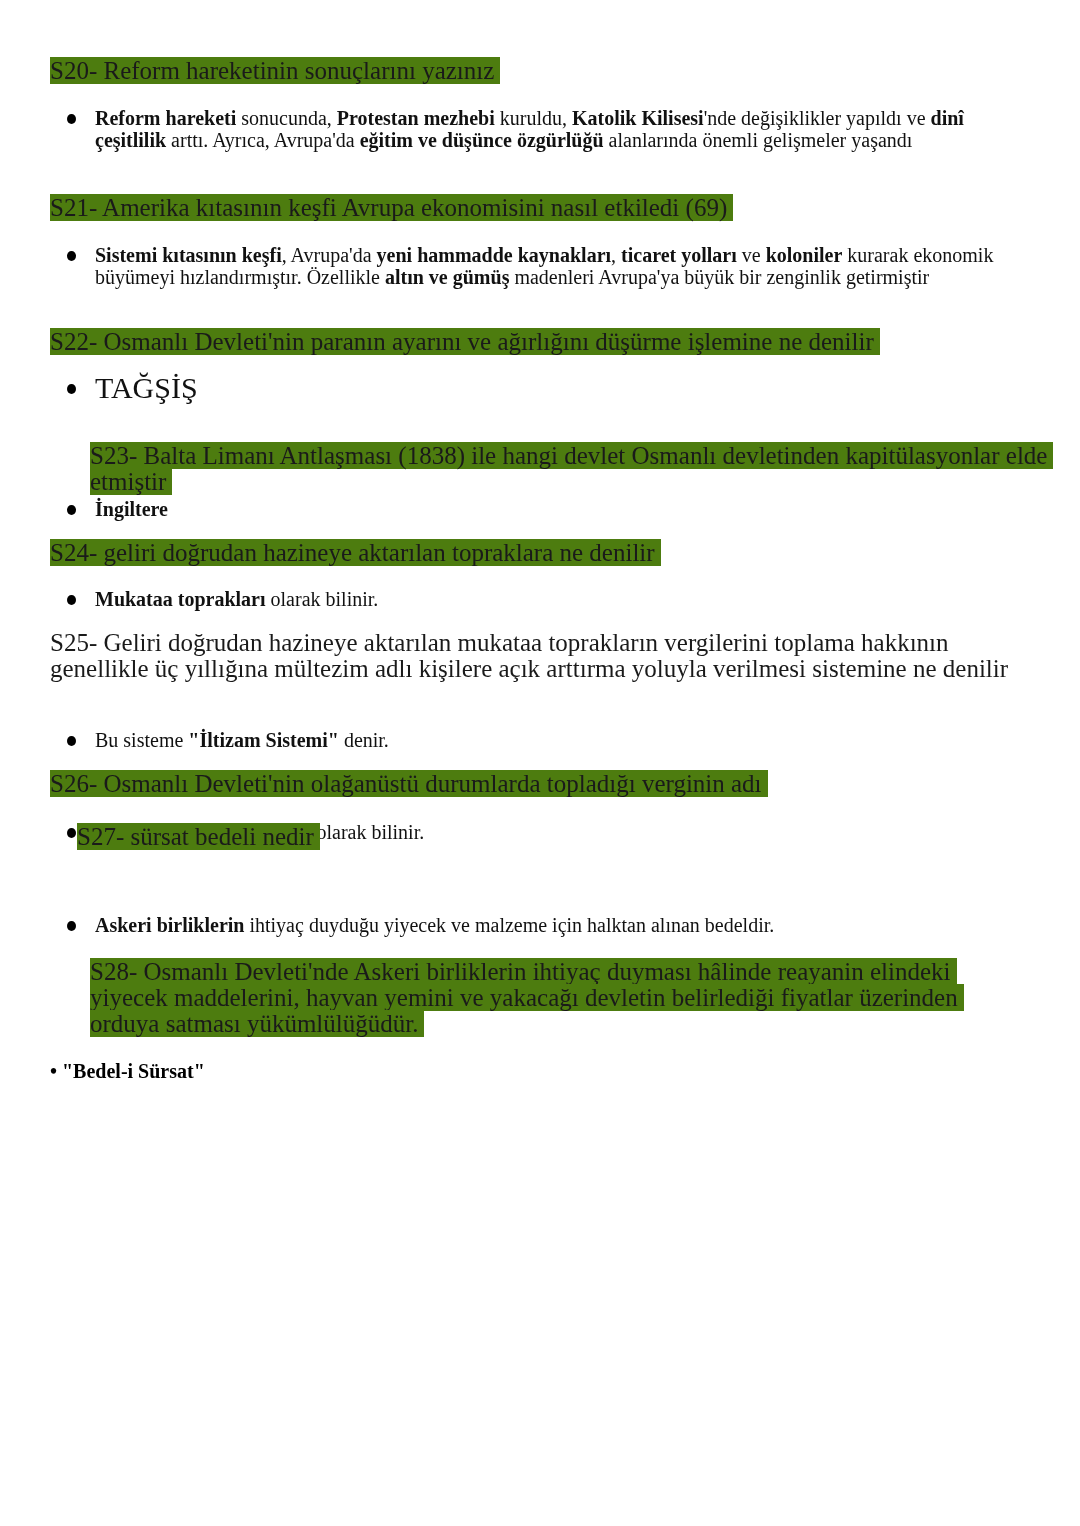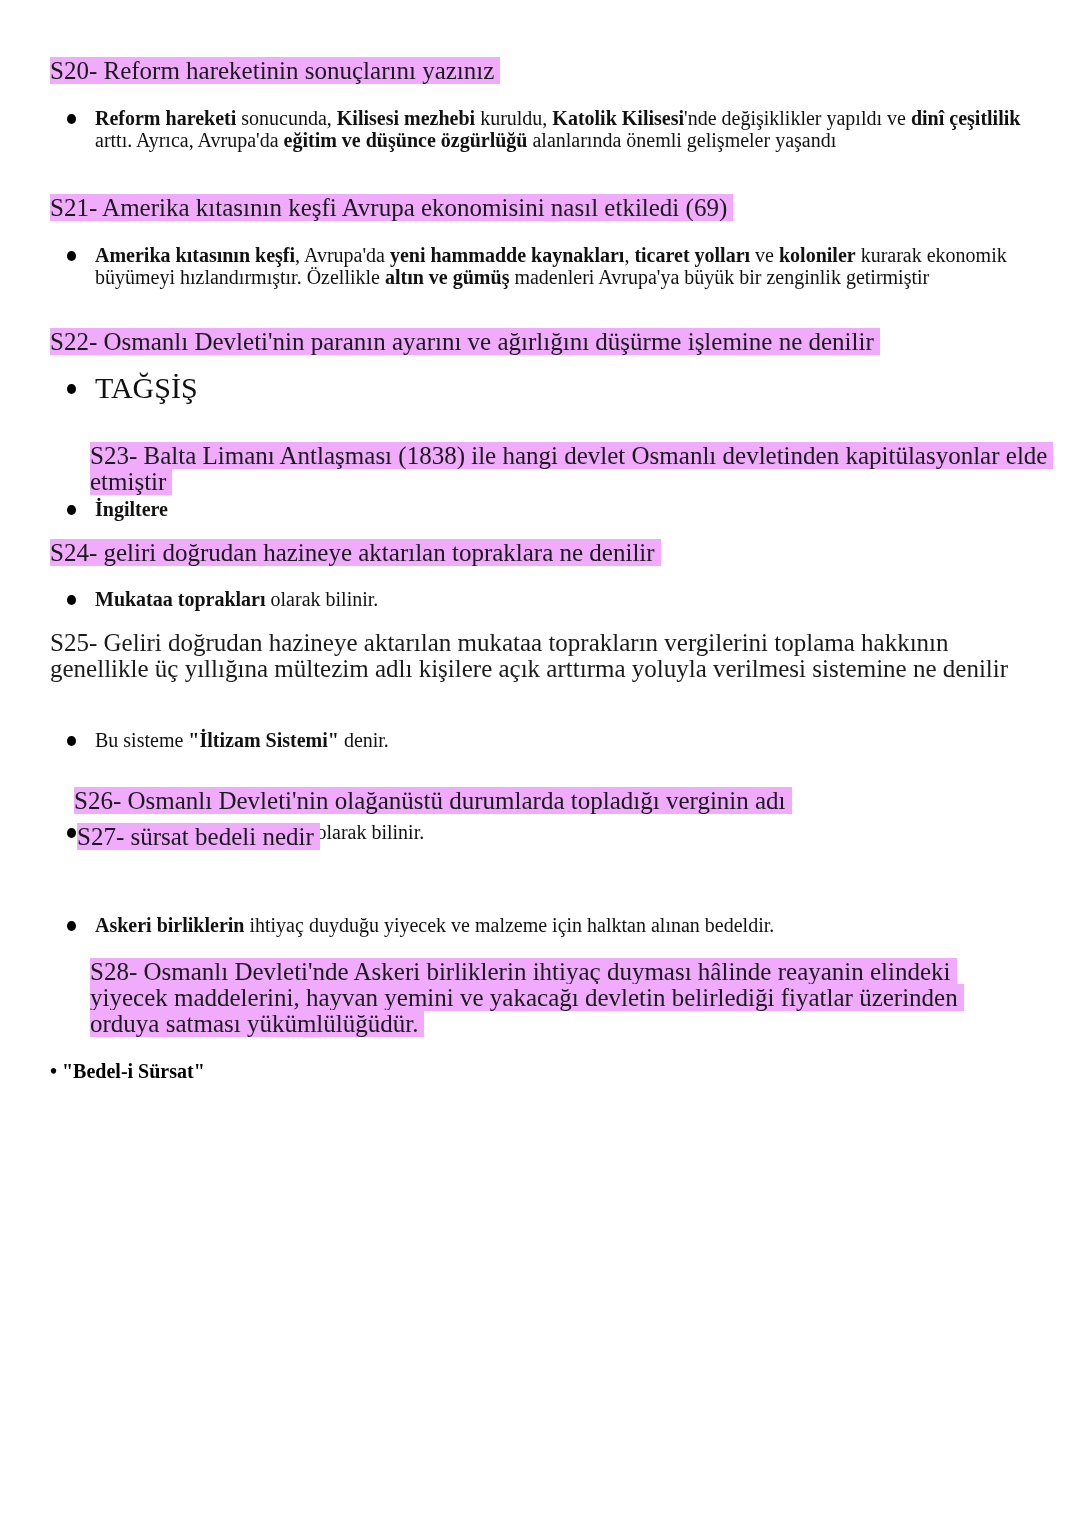--- a/index.html
+++ b/index.html
@@ -4,47 +4,47 @@
 <style>
   html, body { margin: 0; padding: 0; background: #ffffff; }
   body {
     width: 1080px; height: 1526px; position: relative; overflow: hidden;
     font-family: "Liberation Serif", "DejaVu Serif", serif; color: #000;
   }
   .q {
     position: absolute; left: 50px; font-size: 25px; line-height: 26px;
     color: #1a1a1a; margin: 0; font-weight: normal;
   }
-  .q .hl { background: #f0abfc; box-decoration-break: clone; -webkit-box-decoration-break: clone; padding-right: 6px; }
+  .q .hl { background: #4d7c0f; box-decoration-break: clone; -webkit-box-decoration-break: clone; padding-right: 6px; }
   .a {
     position: absolute; left: 95px; font-size: 20px; line-height: 22px; color: #111;
   }
   .a b { font-weight: bold; }
   .bullet {
     position: absolute; left: -28px; top: 7px; width: 9px; height: 10px; border-radius: 50%; background: #000;
   }
   .a.big { font-size: 30px; line-height: 28px; }
   .a.big .bullet { top: 10px; }
   .plain-bullet {
     position: absolute; left: 50px; font-size: 20px; font-weight: bold; line-height: 22px;
   }
 </style>
 </head>
 <body>
 
 <h2 class="q" style="top:58px;"><span class="hl">S20-  Reform hareketinin sonuçlarını yazınız</span></h2>
 <div class="a" style="top:107px; width:930px;">
   <span class="bullet"></span>
-  <b>Reform hareketi</b><span> sonucunda, </span><b>Kilisesi mezhebi</b><span> kuruldu, </span><b>Katolik Kilisesi</b><span>'nde değişiklikler yapıldı ve </span><b>dinî çeşitlilik</b><span> arttı. Ayrıca, Avrupa'da </span><b>eğitim ve düşünce özgürlüğü</b><span> alanlarında önemli gelişmeler yaşandı</span>
+  <b>Reform hareketi</b><span> sonucunda, </span><b>Protestan mezhebi</b><span> kuruldu, </span><b>Katolik Kilisesi</b><span>'nde değişiklikler yapıldı ve </span><b>dinî çeşitlilik</b><span> arttı. Ayrıca, Avrupa'da </span><b>eğitim ve düşünce özgürlüğü</b><span> alanlarında önemli gelişmeler yaşandı</span>
 </div>
 
 <h2 class="q" style="top:195px;"><span class="hl">S21- Amerika kıtasının keşfi Avrupa ekonomisini nasıl etkiledi (69)</span></h2>
 <div class="a" style="top:244px; width:930px;">
   <span class="bullet"></span>
-  <b>Amerika kıtasının keşfi</b><span>, Avrupa'da </span><b>yeni hammadde kaynakları</b><span>, </span><b>ticaret yolları</b><span> ve </span><b>koloniler</b><span> kurarak ekonomik büyümeyi hızlandırmıştır. Özellikle </span><b>altın ve gümüş</b><span> madenleri Avrupa'ya büyük bir zenginlik getirmiştir</span>
+  <b>Sistemi kıtasının keşfi</b><span>, Avrupa'da </span><b>yeni hammadde kaynakları</b><span>, </span><b>ticaret yolları</b><span> ve </span><b>koloniler</b><span> kurarak ekonomik büyümeyi hızlandırmıştır. Özellikle </span><b>altın ve gümüş</b><span> madenleri Avrupa'ya büyük bir zenginlik getirmiştir</span>
 </div>
 
 <h2 class="q" style="top:329px;text-align:right;"><span class="hl">S22-  Osmanlı Devleti'nin paranın ayarını ve ağırlığını düşürme işlemine ne denilir</span></h2>
 <div class="a big" style="top:374px;">
   <span class="bullet"></span>
   <span>TAĞŞİŞ</span>
 </div>
 
 <h2 class="q" style="top:443px; width:990px;padding-left:40px;"><span class="hl">S23-  Balta Limanı Antlaşması (1838) ile hangi devlet Osmanlı devletinden kapitülasyonlar elde etmiştir</span></h2>
 <div class="a" style="top:498px;">
@@ -57,21 +57,21 @@
   <span class="bullet"></span>
   <b>Mukataa toprakları</b><span> olarak bilinir.</span>
 </div>
 
 <h2 class="q" style="top:630px; width:960px;"><span>S25- Geliri doğrudan hazineye aktarılan mukataa toprakların vergilerini toplama hakkının genellikle üç yıllığına mültezim adlı kişilere açık arttırma yoluyla verilmesi sistemine ne denilir</span></h2>
 <div class="a" style="top:729px;">
   <span class="bullet"></span>
   <span>Bu sisteme </span><b>"İltizam Sistemi"</b><span> denir.</span>
 </div>
 
-<h2 class="q" style="top:788px;margin-left:24px;"><span class="hl">S26- Osmanlı Devleti'nin olağanüstü durumlarda topladığı verginin adı</span></h2>
+<h2 class="q" style="top:771px;"><span class="hl">S26- Osmanlı Devleti'nin olağanüstü durumlarda topladığı verginin adı</span></h2>
 <div class="a" style="top:821px;">
   <span class="bullet"></span>
   <span>Bu vergi </span><b>"Avarız Vergisi"</b><span> olarak bilinir.</span>
 </div>
 
 <h2 class="q" style="top:824px;padding-left:27px;"><span class="hl">S27- sürsat bedeli nedir</span></h2>
 <div class="a" style="top:914px;">
   <span class="bullet"></span>
   <b>Askeri birliklerin</b><span> ihtiyaç duyduğu yiyecek ve malzeme için halktan alınan bedeldir.</span>
 </div>

